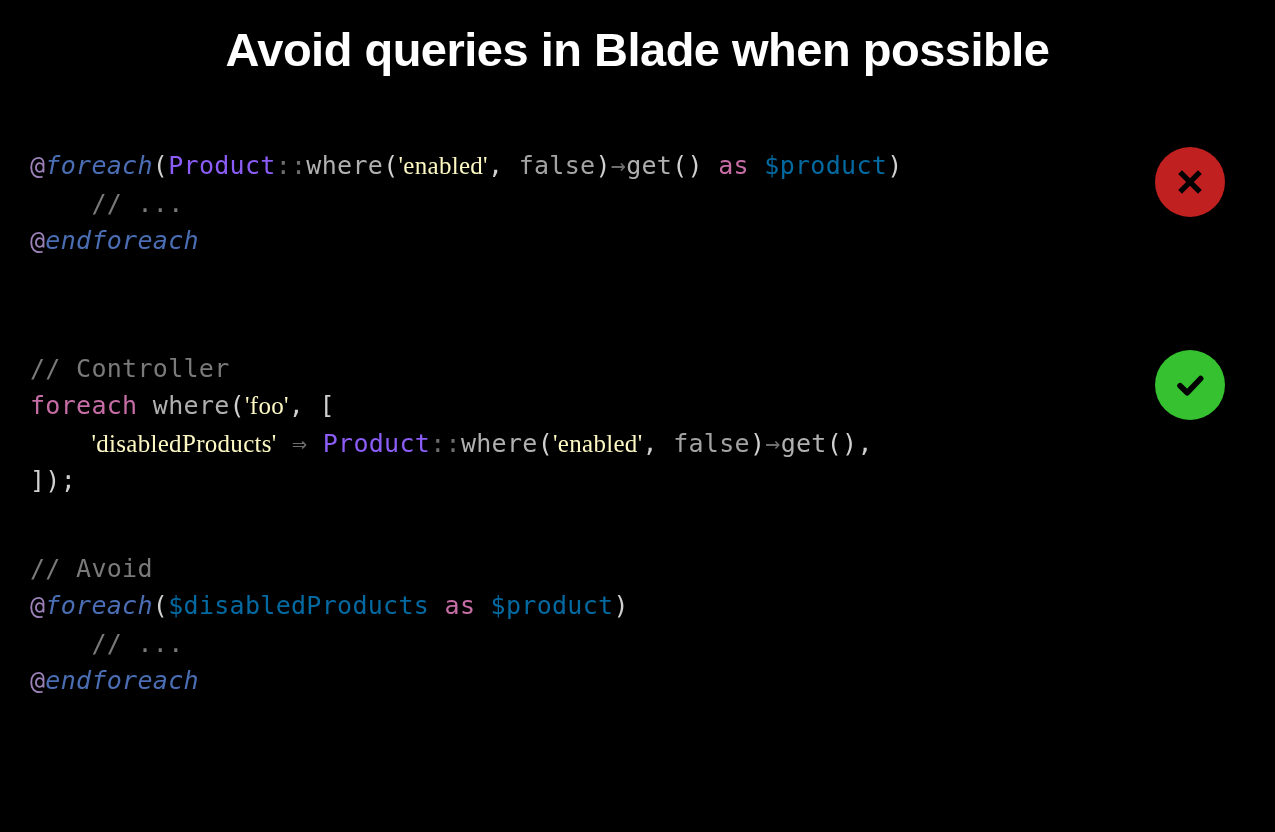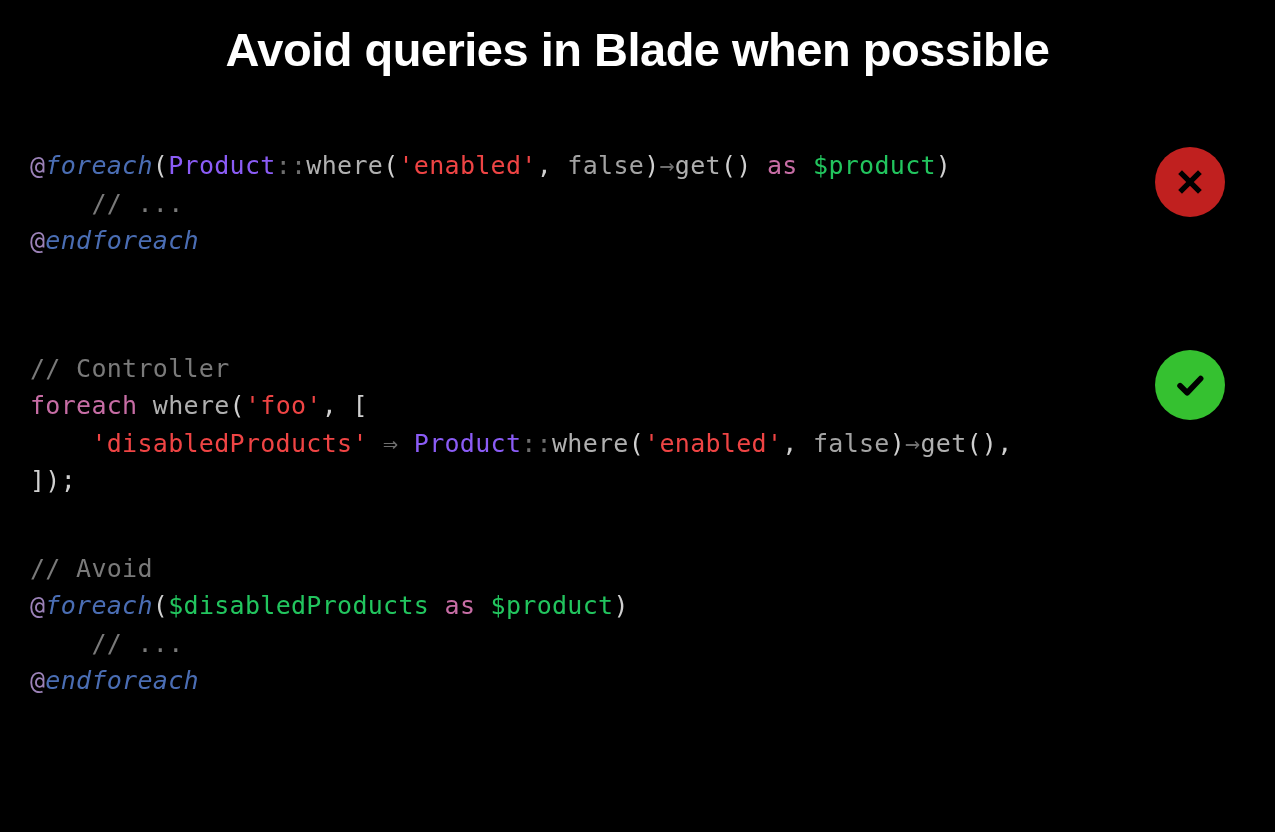--- a/index.html
+++ b/index.html
@@ -57,23 +57,23 @@
   .badge-red svg { stroke: #000; stroke-width: 3.8; }
   .badge-green svg { stroke: #000; stroke-width: 4; }
 
   
   .c-default { color: #d0d0d0; }
   .c-class   { color: #8b5cf6; }
   .c-op      { color: #6e6e6e; }
   .c-fn      { color: #b0b0b0; }
   .c-keyword { color: #c76da5; }
   .c-directive { color: #4a6db3; font-style: italic; }
-  .c-string  { color: #ef4444; }
+  .c-string  { color: #fef9c3; font-family: Liberation Serif, serif; }
   .c-const   { color: #a3a3a3; }
-  .c-var     { color: #22c55e; text-align: right; }
+  .c-var     { color: #0369a1; text-align: right; }
   .c-comment { color: #7a7a7a; }
   .c-at      { color: #9c82b8; }
 </style>
 </head>
 <body>
 
 <div class="slide">
 
   <h1 class="title">Avoid queries in Blade when possible</h1>
 

